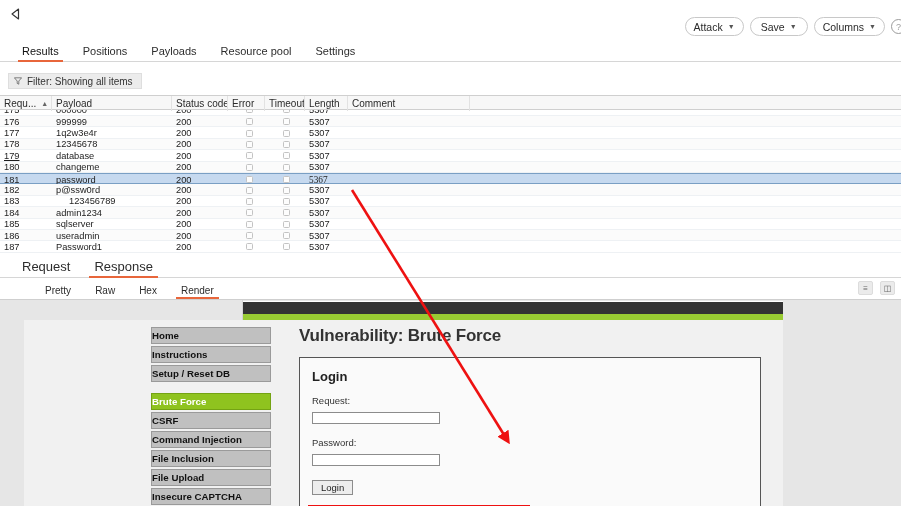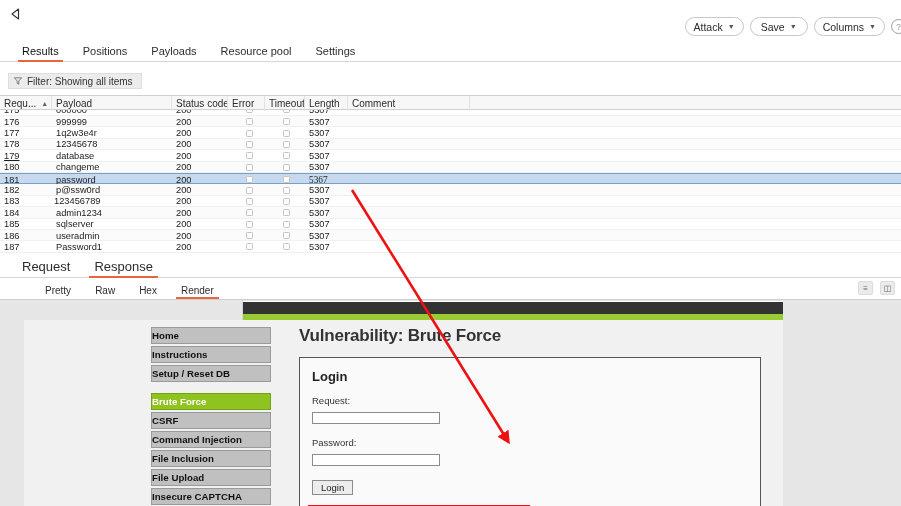--- a/index.html
+++ b/index.html
@@ -460,21 +460,21 @@
             <span class="cbox"></span>
           </div>
           <div class="cell cellcb" style="left: 279px; width: 40px;">
             <span class="cbox"></span>
           </div>
           <div class="cell" style="left: 305px; width: 43px;">5307</div>
           <div class="cell" style="left: 348px; width: 122px;"></div>
         </div>
         <div class="trow">
           <div class="cell" style="left: 0px; width: 52px;">183</div>
-          <div class="cell" style="left: 50px; width: 120px;">123456789</div>
+          <div class="cell" style="left: 65px; width: 120px;">123456789</div>
           <div class="cell" style="left: 172px; width: 56px;">200</div>
           <div class="cell cellcb" style="left: 242px; width: 37px;">
             <span class="cbox"></span>
           </div>
           <div class="cell cellcb" style="left: 279px; width: 40px;">
             <span class="cbox"></span>
           </div>
           <div class="cell" style="left: 305px; width: 43px;">5307</div>
           <div class="cell" style="left: 348px; width: 122px;"></div>
         </div>

